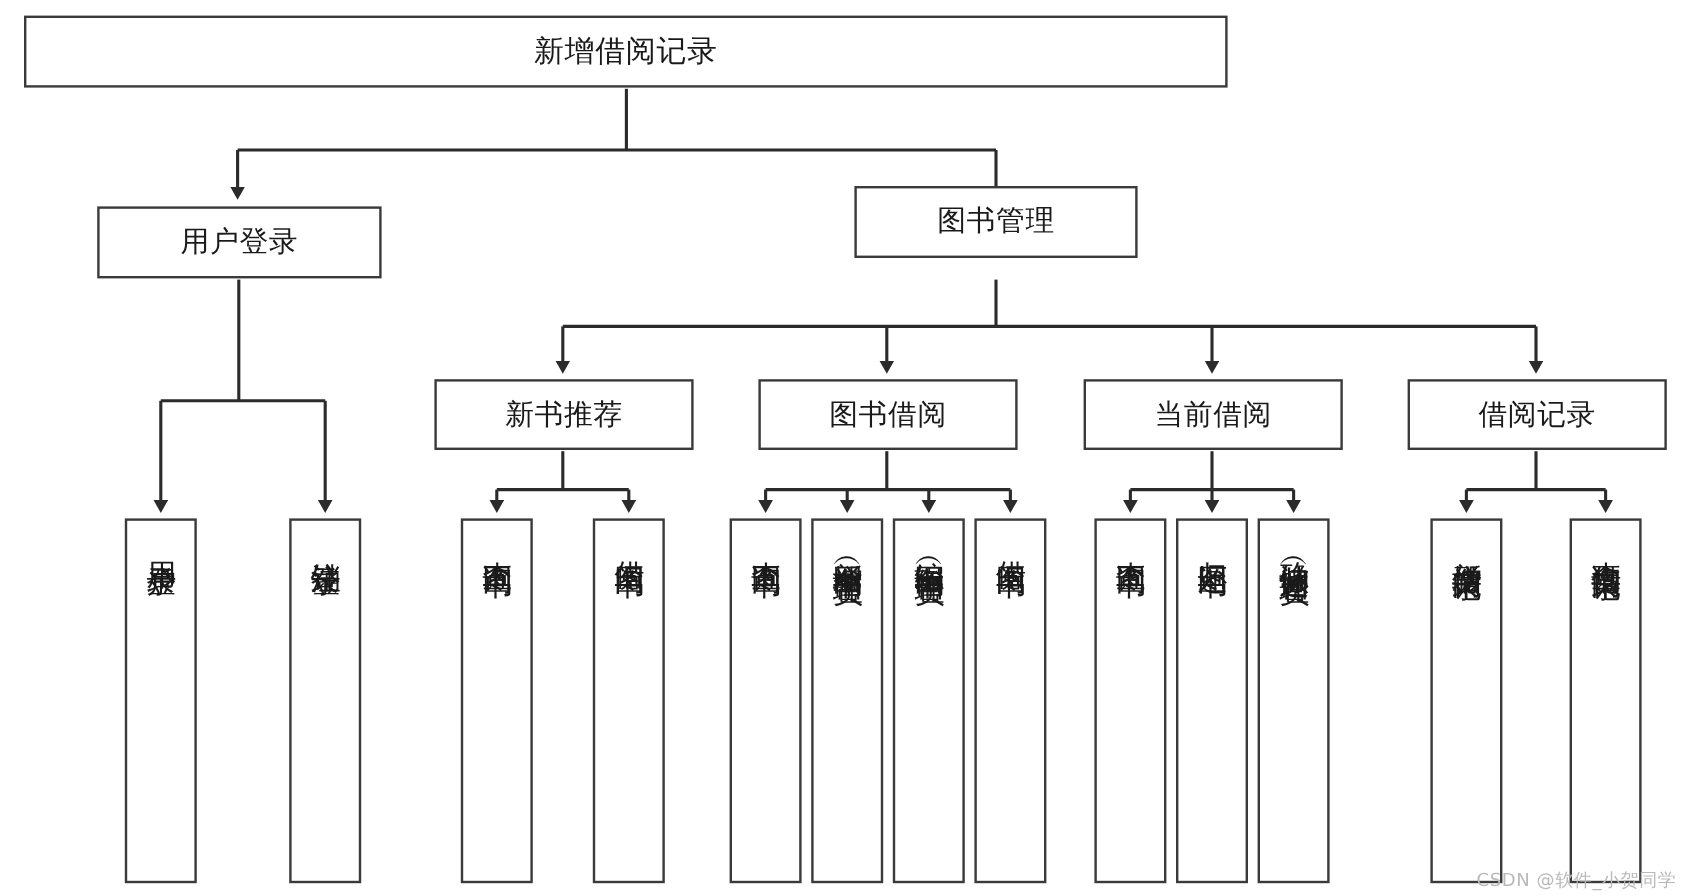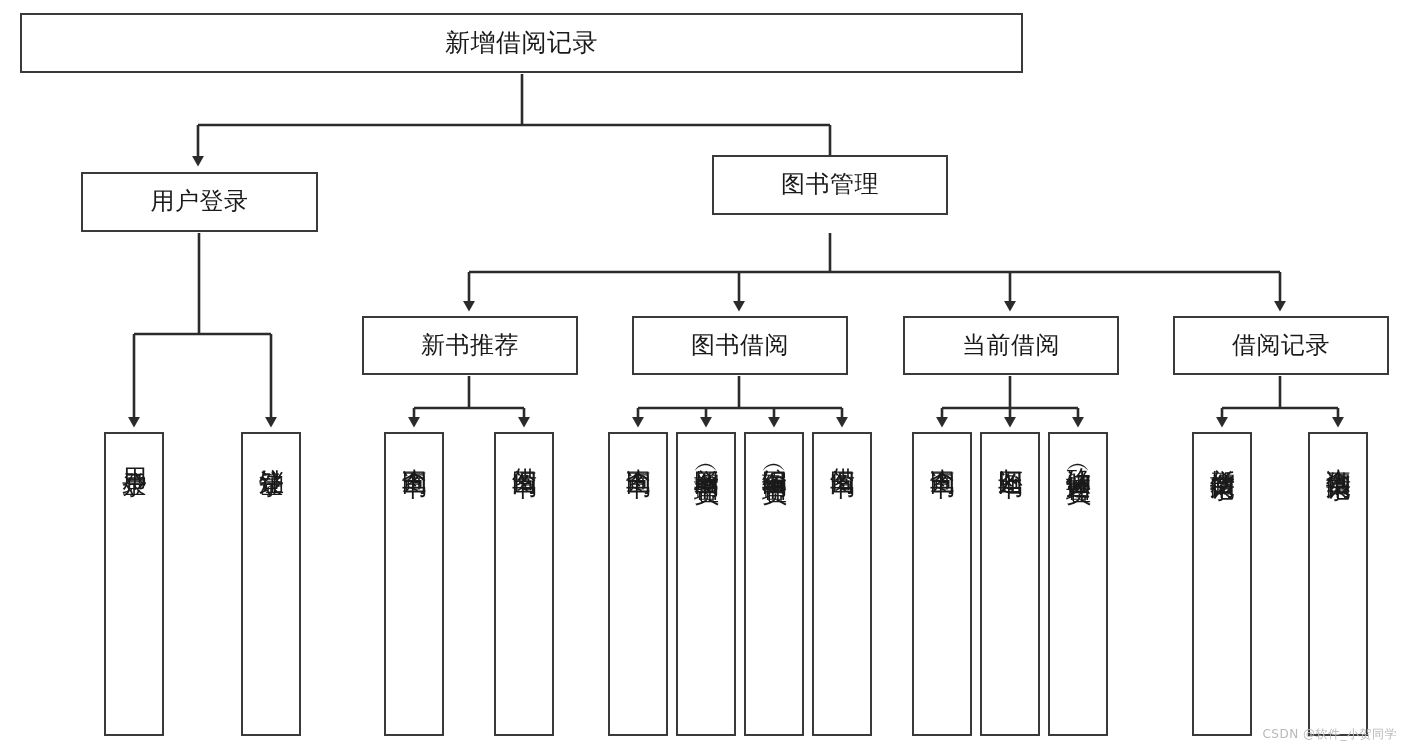--- a/index.html
+++ b/index.html
@@ -55,21 +55,21 @@
     text-orientation:upright;
     font-size:25px;
     line-height:1.12;
     letter-spacing:2px;
     white-space:nowrap;
   }
   #watermark{
     position:absolute;
     right:8px;
     bottom:4px;
-    font-size:12px;
+    font-size:15px;
     color:#b9b9b9;
     z-index:5;
     white-space:nowrap;
     letter-spacing:0.5px;
     margin-top:33px;
   }
 </style>
 </head>
 <body>
 

